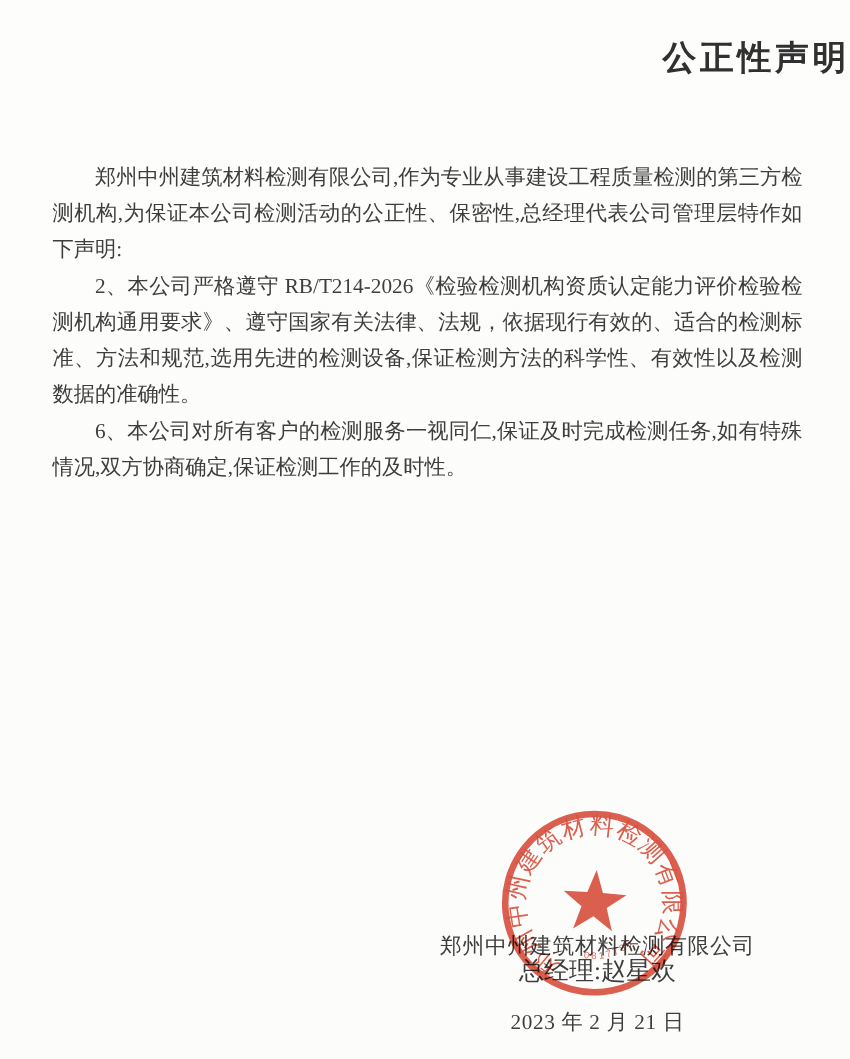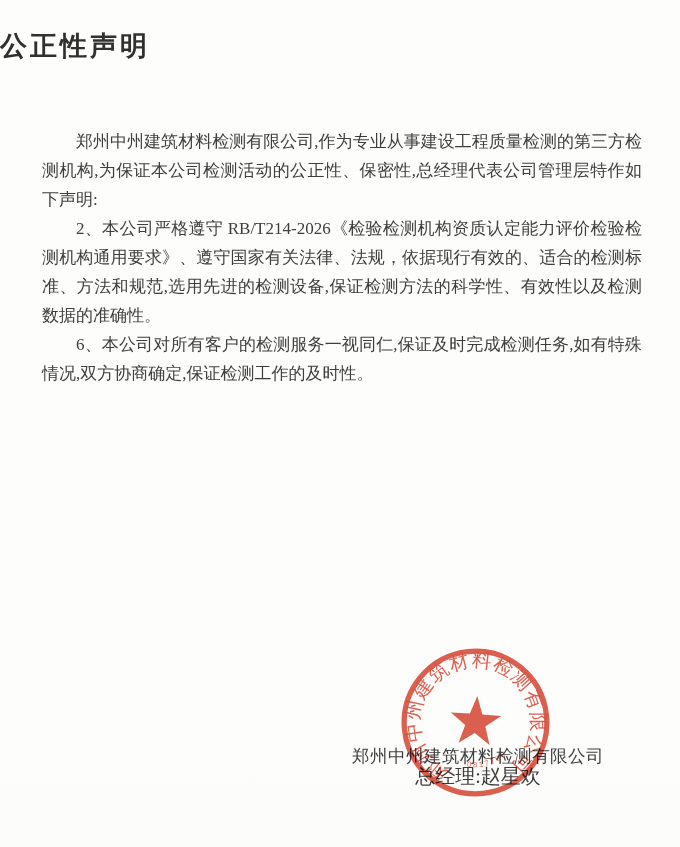--- a/index.html
+++ b/index.html
@@ -11,21 +11,21 @@
     overflow: hidden;
   }
   .page {
     position: absolute; inset: 0;
     background: linear-gradient(180deg, #fdfdfc 0%, #fcfcfb 100%);
   }
   .doc-title {
     position: absolute;
     top: 28px; left: 0; width: 100%;
     margin: 0;
-    text-align: left;
+    text-align: right;
     font-size: 27px;
     font-weight: bold;
     letter-spacing: 3px;
     color: #303030;
   }
   .doc-body {
     position: absolute;
     left: 42px; right: 38px; top: 92px;
     font-size: 17px;
     line-height: 29px;
@@ -65,20 +65,21 @@
   <h1 class="doc-title">公正性声明</h1>
 
   <div class="doc-body">
     <p>郑州中州建筑材料检测有限公司,作为专业从事建设工程质量检测的第三方检测机构,为保证本公司检测活动的公正性、保密性,总经理代表公司管理层特作如下声明:</p>
     <p>2、本公司严格遵守 RB/T214-2026《检验检测机构资质认定能力评价检验检测机构通用要求》、遵守国家有关法律、法规，依据现行有效的、适合的检测标准、方法和规范,选用先进的检测设备,保证检测方法的科学性、有效性以及检测数据的准确性。</p>
     <p>6、本公司对所有客户的检测服务一视同仁,保证及时完成检测任务,如有特殊情况,双方协商确定,保证检测工作的及时性。</p>
   </div>
 
   <div class="sig-line sig-company">郑州中州建筑材料检测有限公司</div>
   <div class="sig-line sig-signer">总经理:赵星欢</div>
+  <div class="sig-line sig-date">2023 年 2 月 21 日</div>
 
   <svg class="stamp" viewBox="0 0 160 160" xmlns="http://www.w3.org/2000/svg">
     <defs>
       <path id="ringPath" d="M 48.5 125.1 A 55 55 0 1 1 111.5 125.1" fill="none"></path>
       <path id="serialPath" d="M 44 105.2 A 44 44 0 0 0 116 105.2" fill="none"></path>
     </defs>
 
     <circle cx="80" cy="80" r="70" fill="none" stroke-width="5.2" stroke-opacity="0.92" stroke="#d63a26"></circle>
 
     <polygon points="84.5,54.4 87.5,72.8 105.7,76.4 89.2,84.9 91.4,103.4 78.2,90.2 61.3,98.1 69.7,81.4 57.0,67.8 75.4,70.7" fill-opacity="0.92" fill="#d63a26"></polygon>

